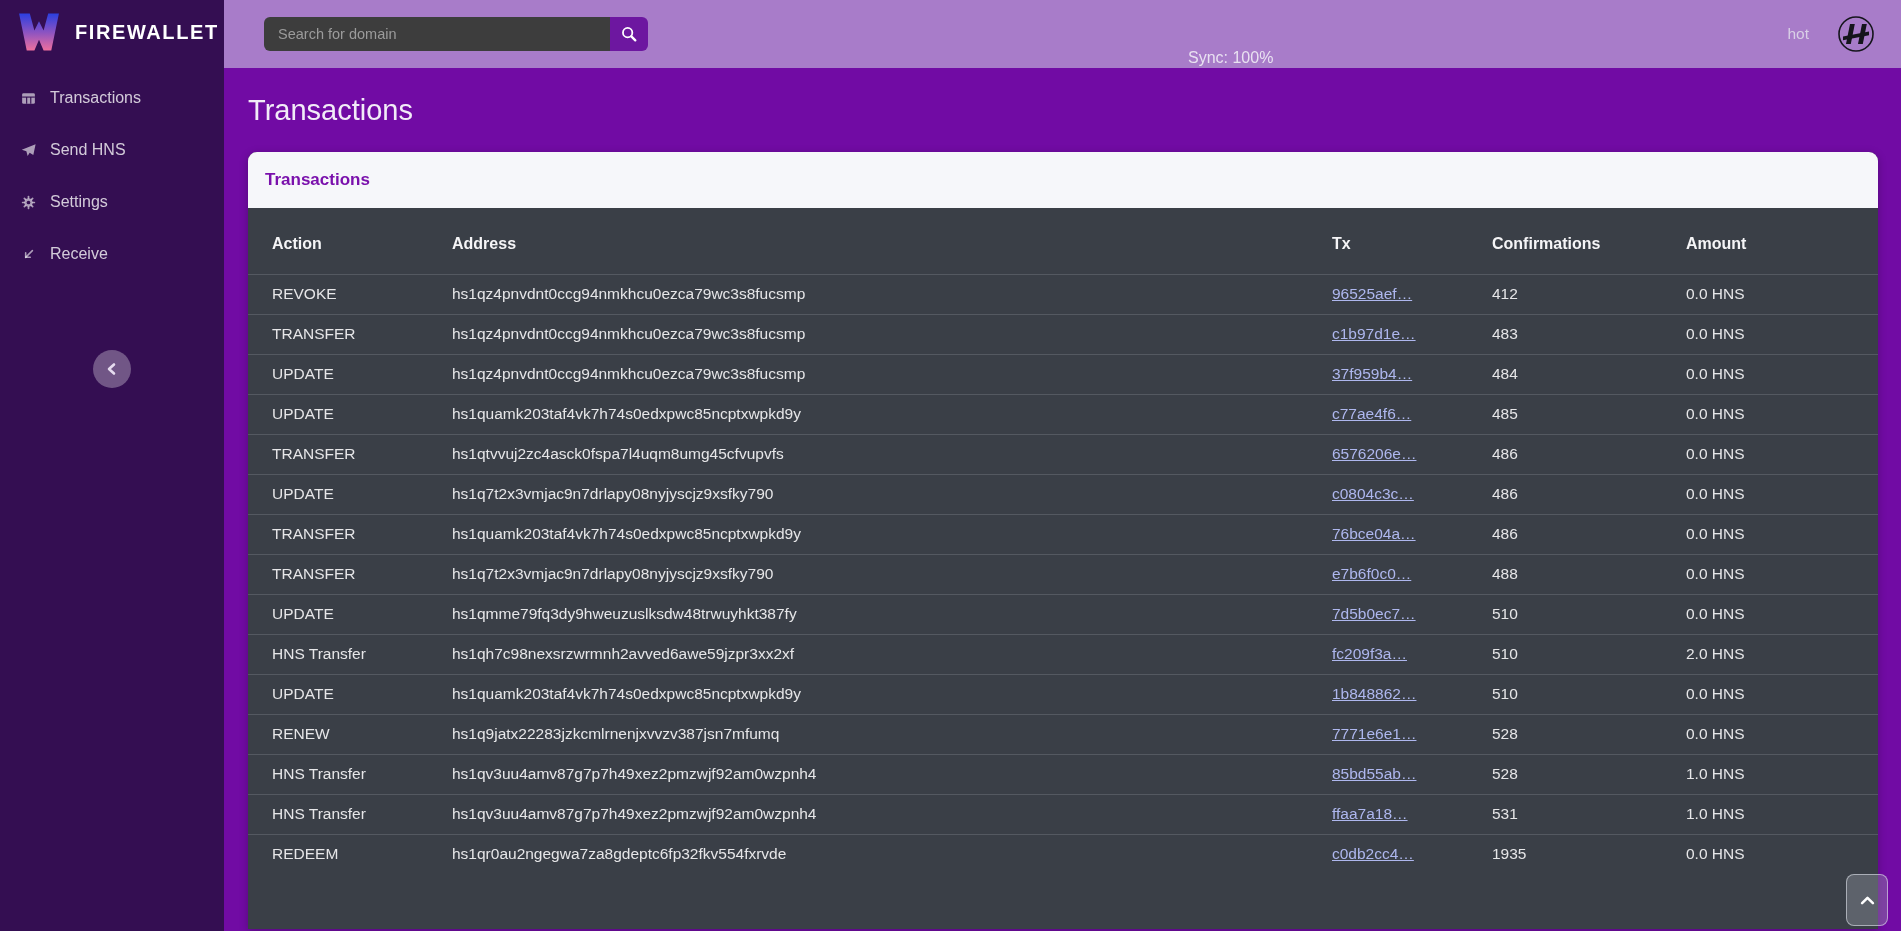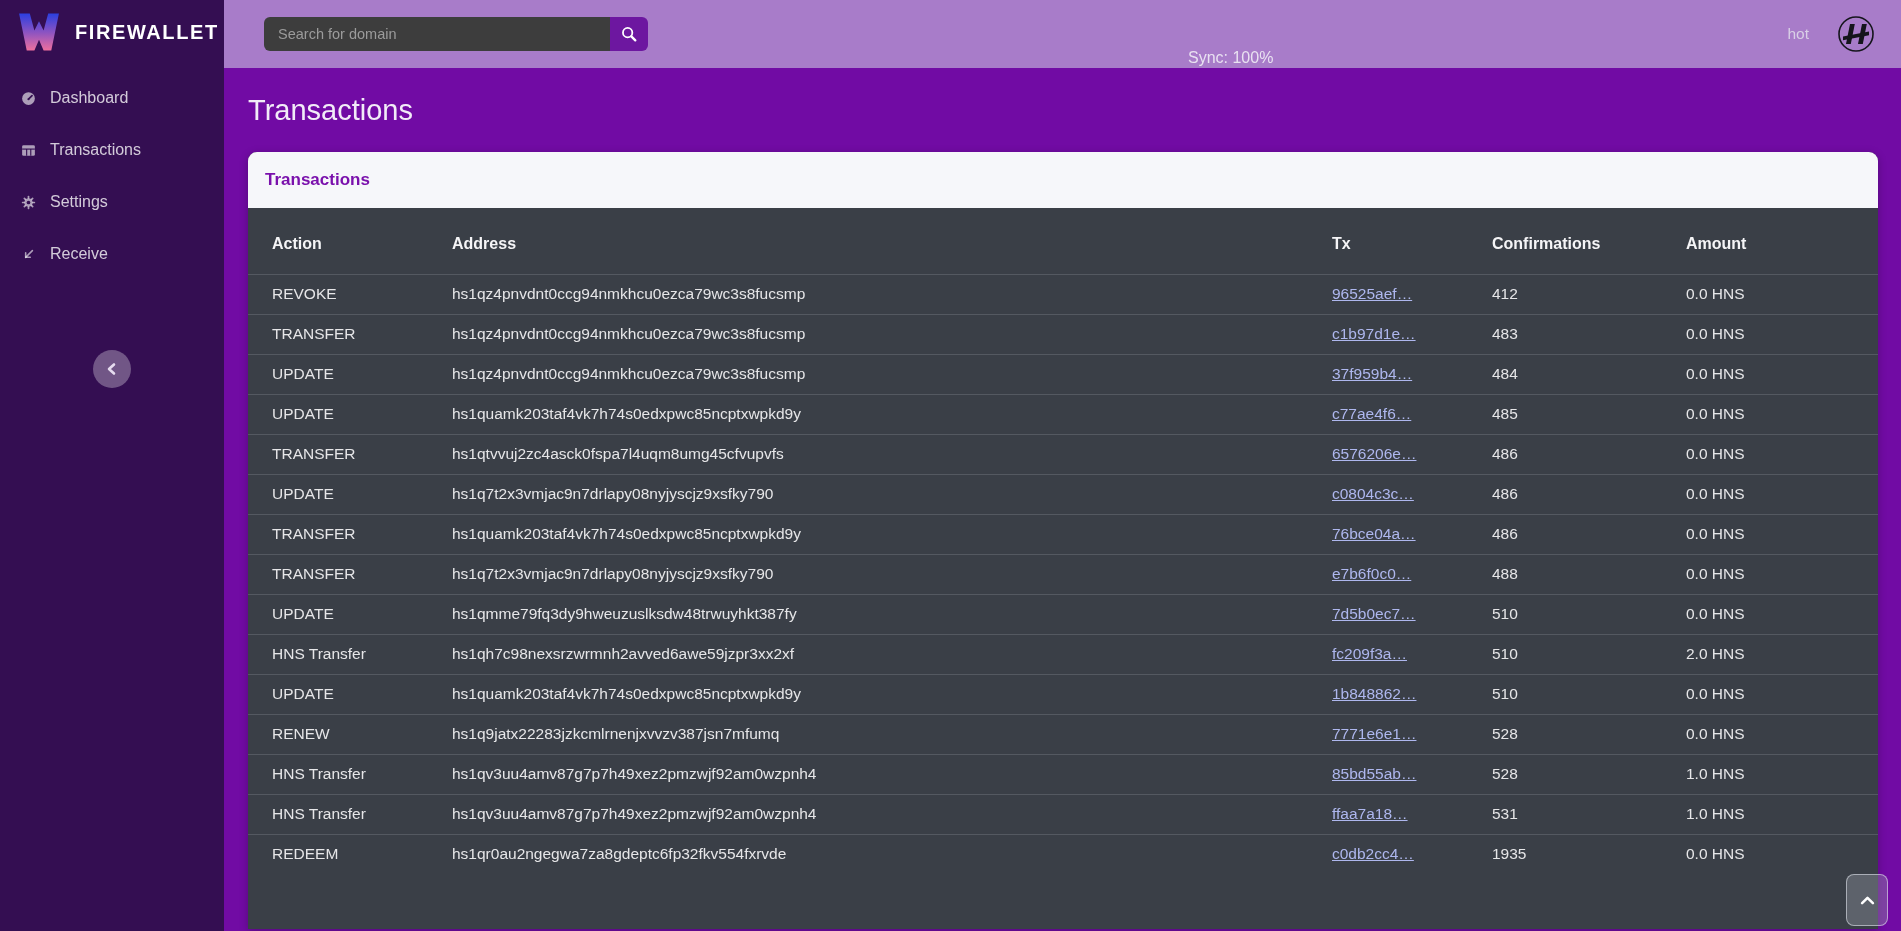--- a/index.html
+++ b/index.html
@@ -76,39 +76,37 @@
       </defs>
       <path fill="url(#wg)" d="M4 4 L18 4 L24 26 L30 14 L36 26 L42 4 L56 4 L46 52 L36 52 L30 38 L24 52 L14 52 Z"></path>
     </svg>
     <span class="app-title">FIREWALLET</span>
   </div>
 
   <nav class="nav">
     <a class="nav-item">
       <span class="icn">
         <svg viewBox="0 0 24 24" width="17" height="17">
-          <circle cx="12" cy="12" r="9" fill="currentColor"></circle>
-          <path d="M12 13 L17 8" stroke="#340e52" stroke-width="2.4" stroke-linecap="round"></path>
-          <circle cx="12" cy="13" r="1.4" fill="#340e52"></circle>
-        </svg>
-      </span>
-      <span>Dashboard</span>
-    </a>
-    <a class="nav-item">
-      <span class="icn">
-        <svg viewBox="0 0 24 24" width="17" height="17">
           <rect x="3" y="4.5" width="18" height="15" rx="2" fill="currentColor"></rect>
           <g stroke="#340e52" stroke-width="1.6">
             <line x1="3" y1="10" x2="21" y2="10"></line>
             <line x1="9.4" y1="10" x2="9.4" y2="19.5"></line>
             <line x1="15.2" y1="10" x2="15.2" y2="19.5"></line>
           </g>
         </svg>
       </span>
       <span>Transactions</span>
+    </a>
+    <a class="nav-item">
+      <span class="icn">
+        <svg viewBox="0 0 24 24" width="17" height="17">
+          <path d="M22 3 L2.5 10.8 L9 13.2 L10.8 19.8 L13.6 15.3 L18.8 18.4 Z" fill="currentColor"></path>
+        </svg>
+      </span>
+      <span>Send HNS</span>
     </a>
     <a class="nav-item">
       <span class="icn">
         <svg viewBox="0 0 24 24" width="17" height="17">
           <g fill="currentColor">
             <circle cx="12" cy="12" r="6"></circle>
             <rect x="10.8" y="2.6" width="2.4" height="4.2" rx="1"></rect>
             <rect x="10.8" y="2.6" width="2.4" height="4.2" rx="1" transform="rotate(45 12 12)"></rect>
             <rect x="10.8" y="2.6" width="2.4" height="4.2" rx="1" transform="rotate(90 12 12)"></rect>
             <rect x="10.8" y="2.6" width="2.4" height="4.2" rx="1" transform="rotate(135 12 12)"></rect>

